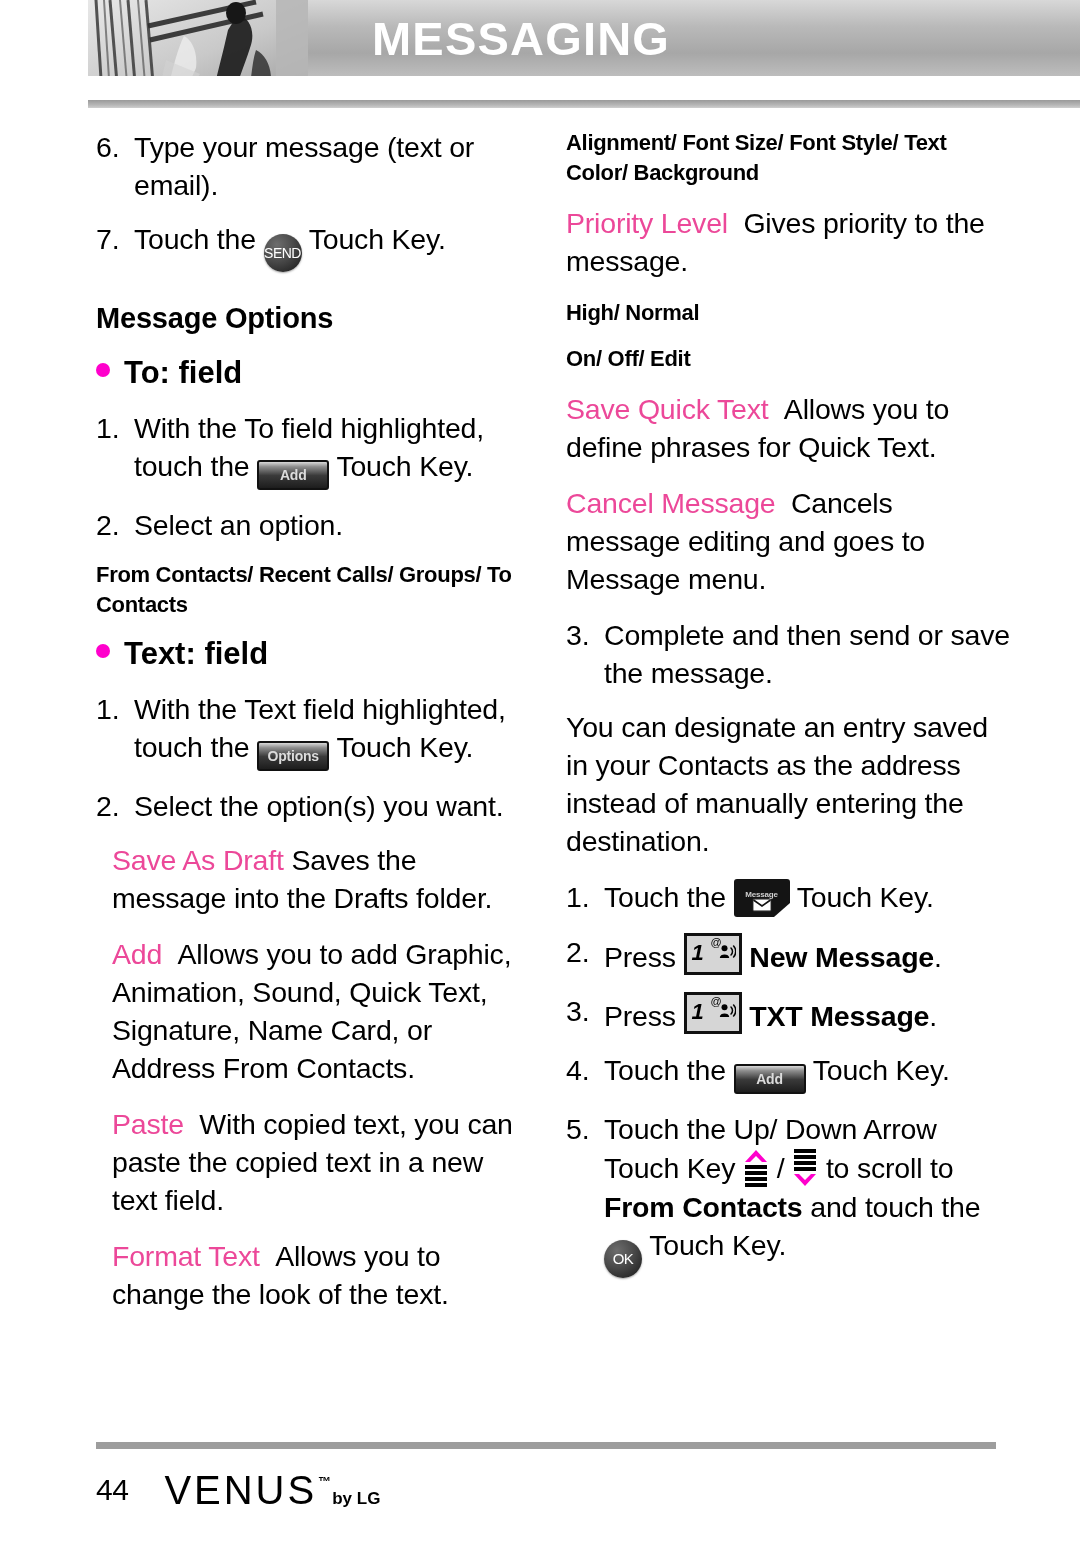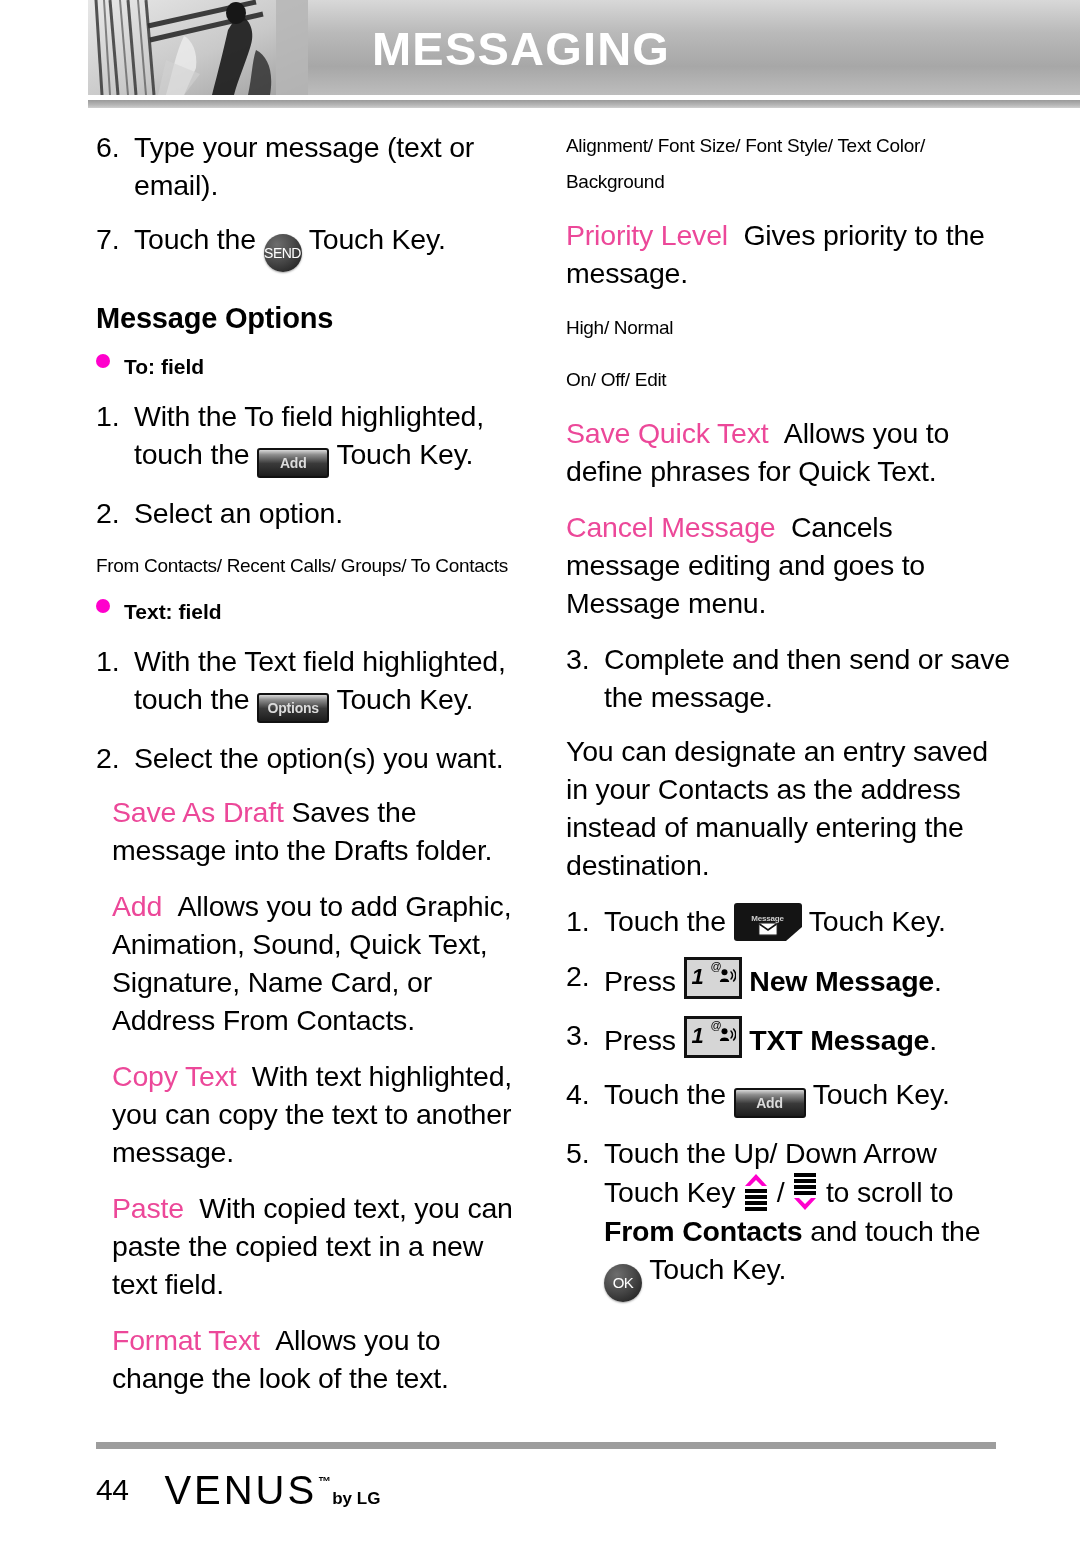--- a/index.html
+++ b/index.html
@@ -15,21 +15,21 @@
     position: relative;
     overflow: hidden;
   }
 
   
   .header {
     position: absolute;
     left: 88px;
     top: 0;
     width: 992px;
-    height: 95px;
+    height: 76px;
     background: linear-gradient(to bottom, #d8d8d8 0%, #b9b9b9 35%, #a7a7a7 70%, #bdbdbd 100%);
     overflow: hidden;
   }
   .header-photo {
     position: absolute;
     left: 0;
     top: 0;
     width: 220px;
     height: 95px;
     overflow: hidden;
@@ -89,39 +89,39 @@
   h2.section {
     font-size: 29px;
     font-weight: bold;
     margin: 30px 0 20px 0;
     letter-spacing: -0.2px;
   }
 
   .bullet-head {
     display: flex;
     align-items: baseline;
-    font-size: 21px;
+    font-size: 31px;
     font-weight: bold;
     margin: 16px 0 18px 0;
   }
   .bullet-dot {
     width: 14px;
     height: 14px;
     border-radius: 50%;
     background: #ff00cc;
     flex: 0 0 14px;
     margin-right: 14px;
     position: relative;
     top: -6px;
   }
 
   .bold-line {
-    font-size: 19px;
-    line-height: 36px;
-    font-weight: normal;
+    font-size: 22px;
+    line-height: 30px;
+    font-weight: bold;
     margin: 0 0 16px 0;
     letter-spacing: -0.3px;
   }
 
   .term {
     color: #ec4899;
   }
   .b { font-weight: bold; }
 
   
@@ -154,21 +154,21 @@
     font-weight: bold;
     text-align: center;
     line-height: 22px;
     vertical-align: -4px;
     letter-spacing: -0.2px;
   }
 
   .key-tab {
     display: inline-block;
     position: relative;
-    width: 68px;
+    width: 56px;
     height: 38px;
     background: #141414;
     border-radius: 3px 3px 0 3px;
     vertical-align: -10px;
     overflow: hidden;
   }
   .key-tab .env {
     position: absolute;
     left: 50%;
     top: 4px;
@@ -387,24 +387,20 @@
   <p class="para indent">
     <span class="term">Save As Draft</span>
     <span>Saves the message into the Drafts folder.</span>
   </p>
 
   <p class="para indent">
     <span class="term">Add</span>
     &nbsp;<span>Allows you to add Graphic, Animation, Sound, Quick Text, Signature, Name Card, or Address From Contacts.</span>
   </p>
 
-  <p class="para indent">
-    <span class="term">Copy Text</span>
-    &nbsp;<span>With text highlighted, you can copy the text to another message.</span>
-  </p>
 
   <p class="para indent">
     <span class="term">Paste</span>
     &nbsp;<span>With copied text, you can paste the copied text in a new text field.</span>
   </p>
 
   <p class="para indent">
     <span class="term">Format Text</span>
     &nbsp;<span>Allows you to change the look of the text.</span>
   </p>

